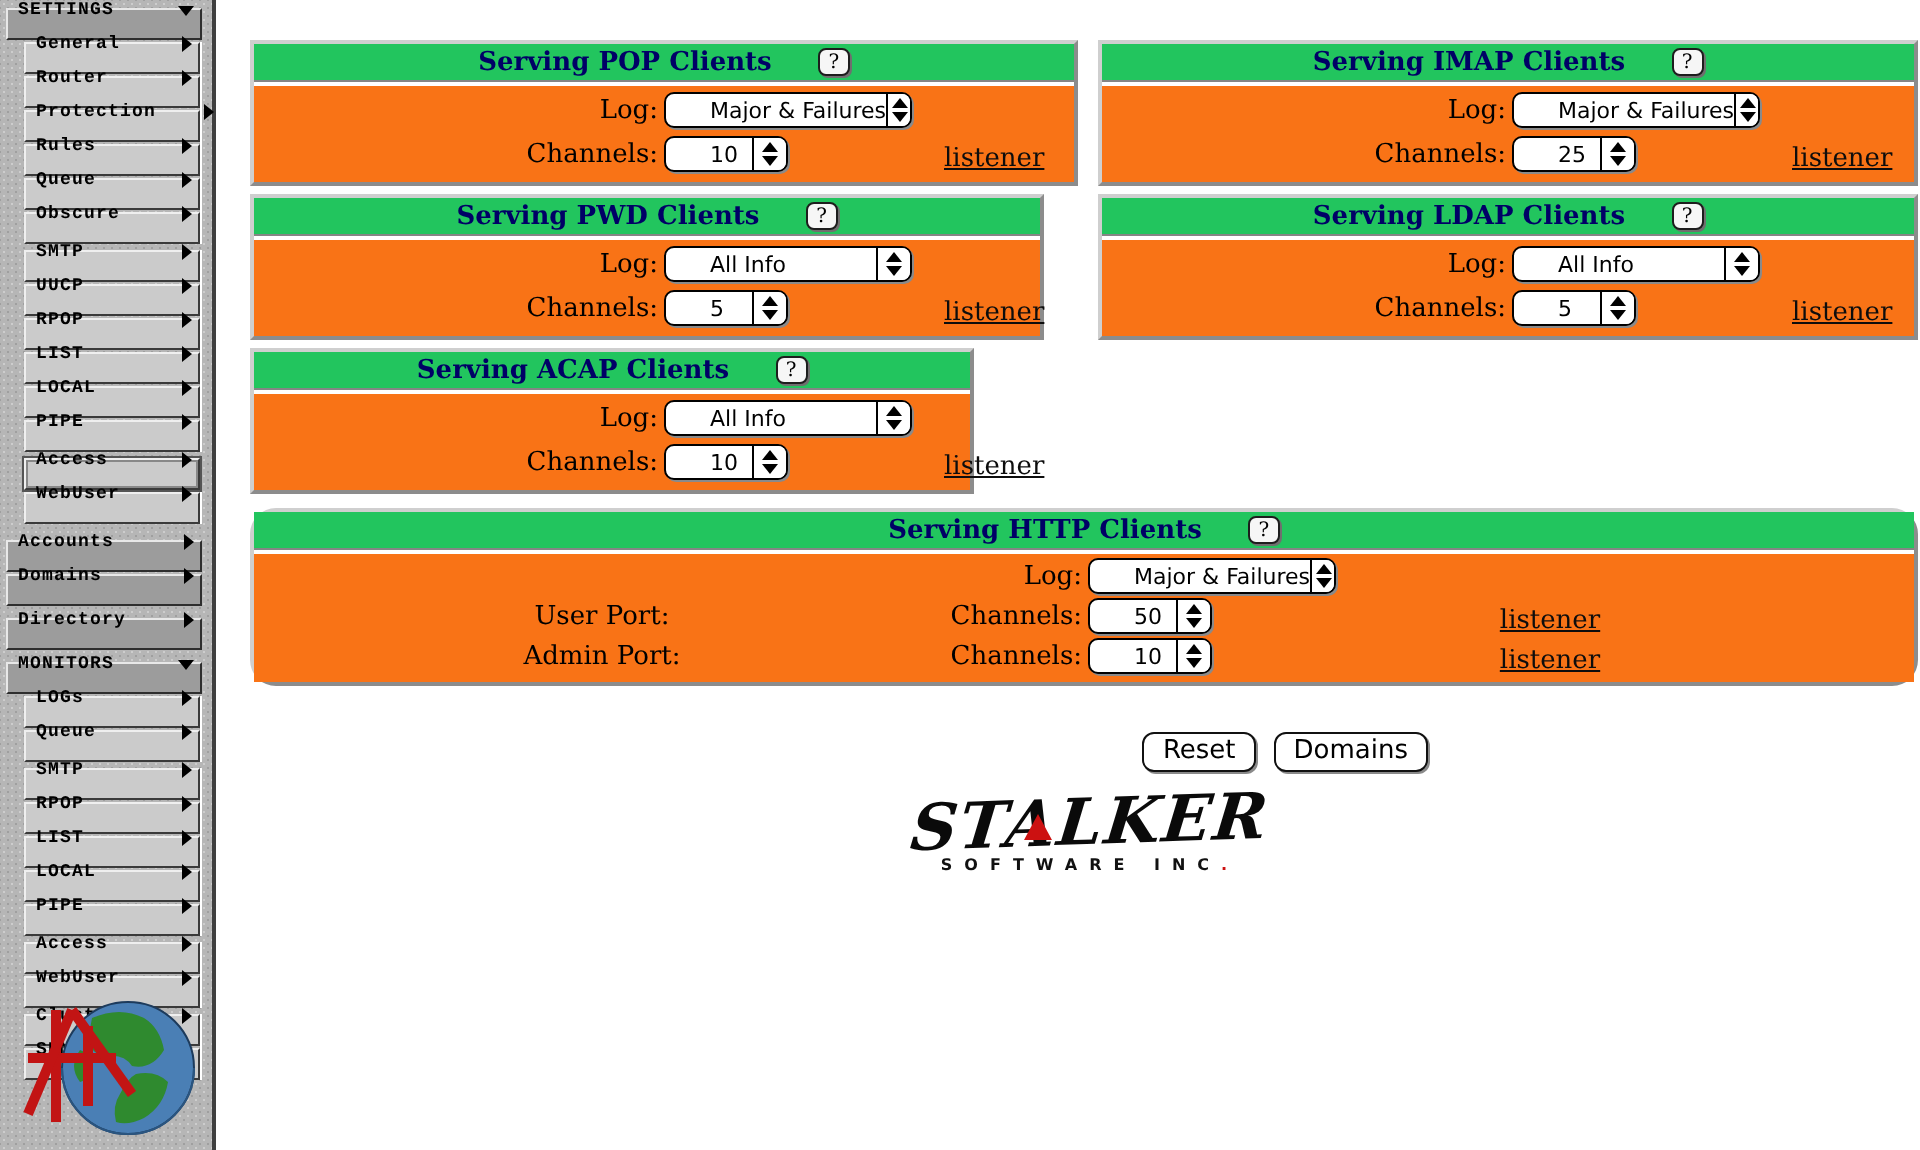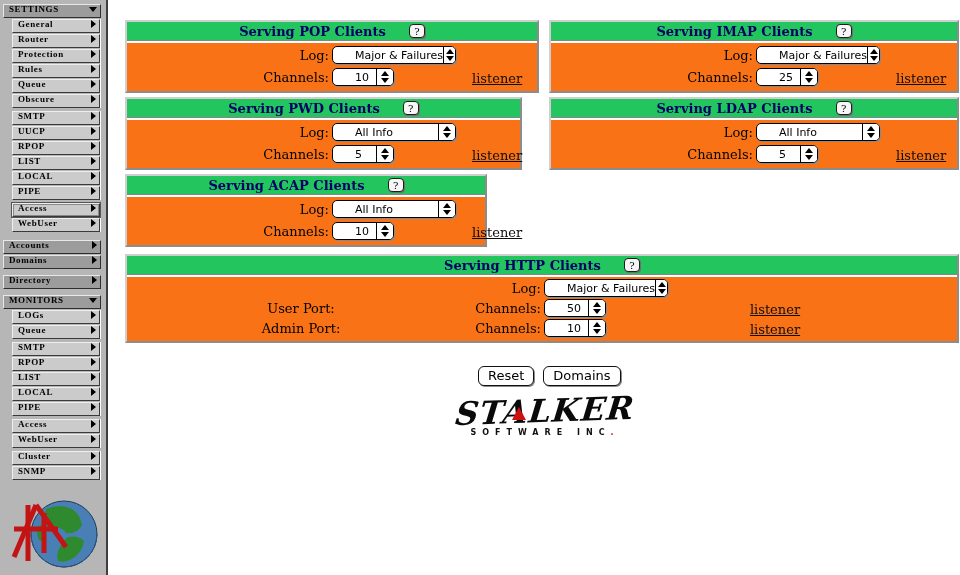--- a/index.html
+++ b/index.html
@@ -12,23 +12,23 @@
     background-color:#b6b6b6;
     background-image:
       radial-gradient(#cdcdcd 18%, transparent 20%),
       radial-gradient(#9f9f9f 18%, transparent 20%);
     background-size:4px 4px; background-position:0 0, 2px 2px;
     border-right:2px solid #3f3f3f;
     padding-top:4px;
   }
   .sb-top, .sb-sub {
     height:14px; display:flex; align-items:center; justify-content:space-between;
-    font-family:Liberation Serif, serif; font-weight:bold; font-size:9px;
+    font-family:Liberation Mono, monospace; font-weight:bold; font-size:9px;
     letter-spacing:0.6px; color:#000; cursor:pointer;
-    padding:0 3px 4px 5px; margin-bottom:1px;gap:24px;
+    padding:0 3px 14px 5px; margin-bottom:1px;gap:24px;
   }
   .sb-top {
     margin-left:3px; margin-right:5px;
     background:#9c9c9c;
     border-top:1px solid #e8e8e8; border-left:1px solid #e8e8e8;
     border-right:1px solid #2e2e2e; border-bottom:1px solid #2e2e2e;
   }
   .sb-group { margin-left:12px; margin-right:5px; margin-bottom:3px;
     border-right:1px solid #fff; padding-right:0px; }
   .sb-sub {
@@ -75,21 +75,21 @@
   .ms-text { flex:1; display:flex; align-items:center; padding-left:22px; white-space:nowrap; }
   .ms-arrows { width:17px; border-left:1px solid #000; display:flex; flex-direction:column; align-items:center; justify-content:center; gap:2px; background:#fff; }
   .ms-arrows .u { width:0; height:0; border-bottom:5px solid #000; border-left:4px solid transparent; border-right:4px solid transparent; }
   .ms-arrows .d { width:0; height:0; border-top:5px solid #000; border-left:4px solid transparent; border-right:4px solid transparent; }
 
   .lcell { padding-left:6px; }
   .listener { font-size:13px; color:#0d0d0d; text-decoration:underline; cursor:pointer; }
   .http-lwrap { margin-left:58px; width:86px; text-align:center; }
 
   
-  .footer-btns { position:absolute; top:366px; left:368px; width:220px; display:flex; justify-content:flex-start; gap:9px; }
+  .footer-btns { position:absolute; top:366px; left:384px; width:220px; display:flex; justify-content:flex-end; gap:9px; }
   .mac-btn {
     background:#fff; border:1px solid #111; border-radius:6px; box-shadow:1px 1px 0 #8a8a8a;
     font-family:"DejaVu Sans", sans-serif; font-size:13px; padding:1px 9px 2px 9px; cursor:pointer; color:#000;
   }
 
   
   .stalker { position:absolute; top:396px; left:330px; width:210px; text-align:center; }
   .stalker-brand {
     font-family:"DejaVu Serif", serif; font-weight:bold; font-style:italic;
     font-size:32px; letter-spacing:1px; color:#0a0a0a; line-height:30px;
@@ -418,21 +418,21 @@
             <span class="ms-arrows">
               <i class="u"></i>
               <i class="d"></i>
             </span>
           </span>
         <span class="lcell"><a class="listener">listener</a></span>
       </div>
     </div>
   </div>
 
-  <div class="panel" style="left:15px; top:254px; width:834px;">
+  <div class="panel" style="left:15px; top:254px; width:834px;border-radius:13px;">
     <div class="panel-header">
       <span class="panel-title">Serving HTTP Clients</span>
       <button class="help-btn">?</button>
     </div>
     <div class="panel-body">
       <div class="hrow">
         <span class="plabel span2">Log:</span>
         <span class="mac-select wide">
             <span class="ms-text">Major &amp; Failures</span>
             <span class="ms-arrows">

